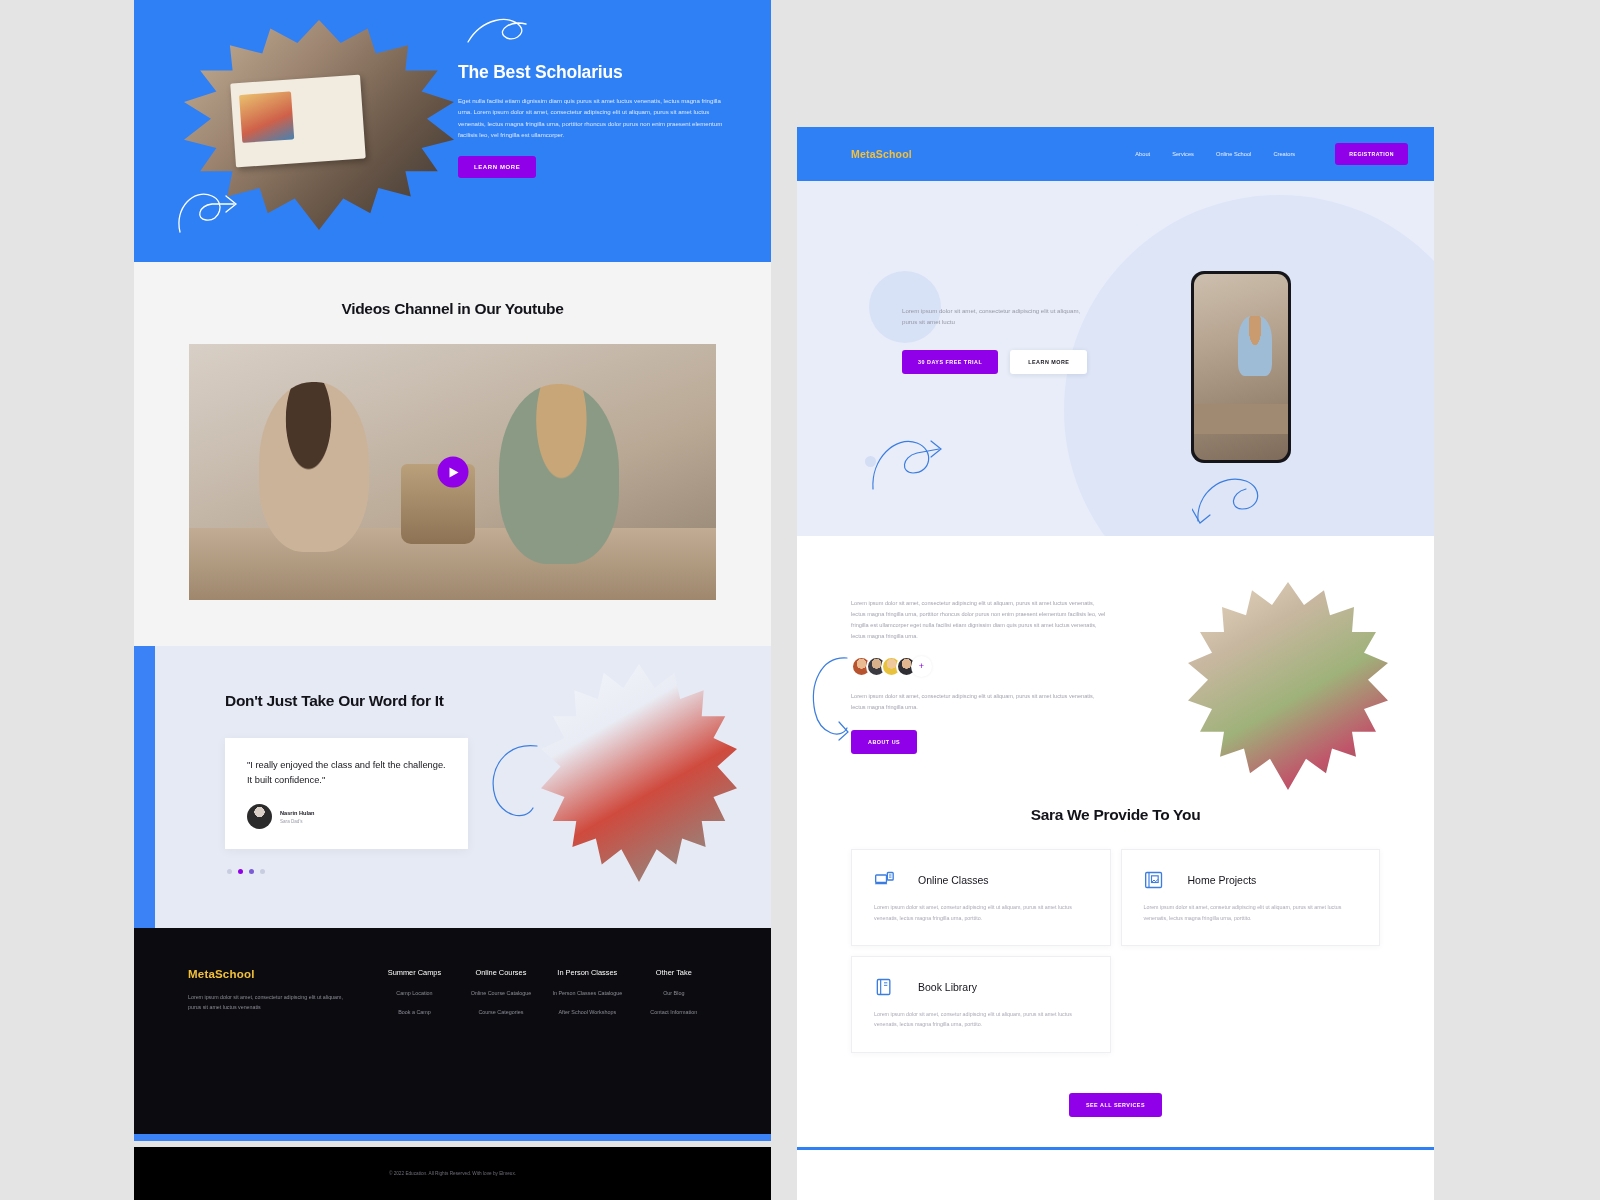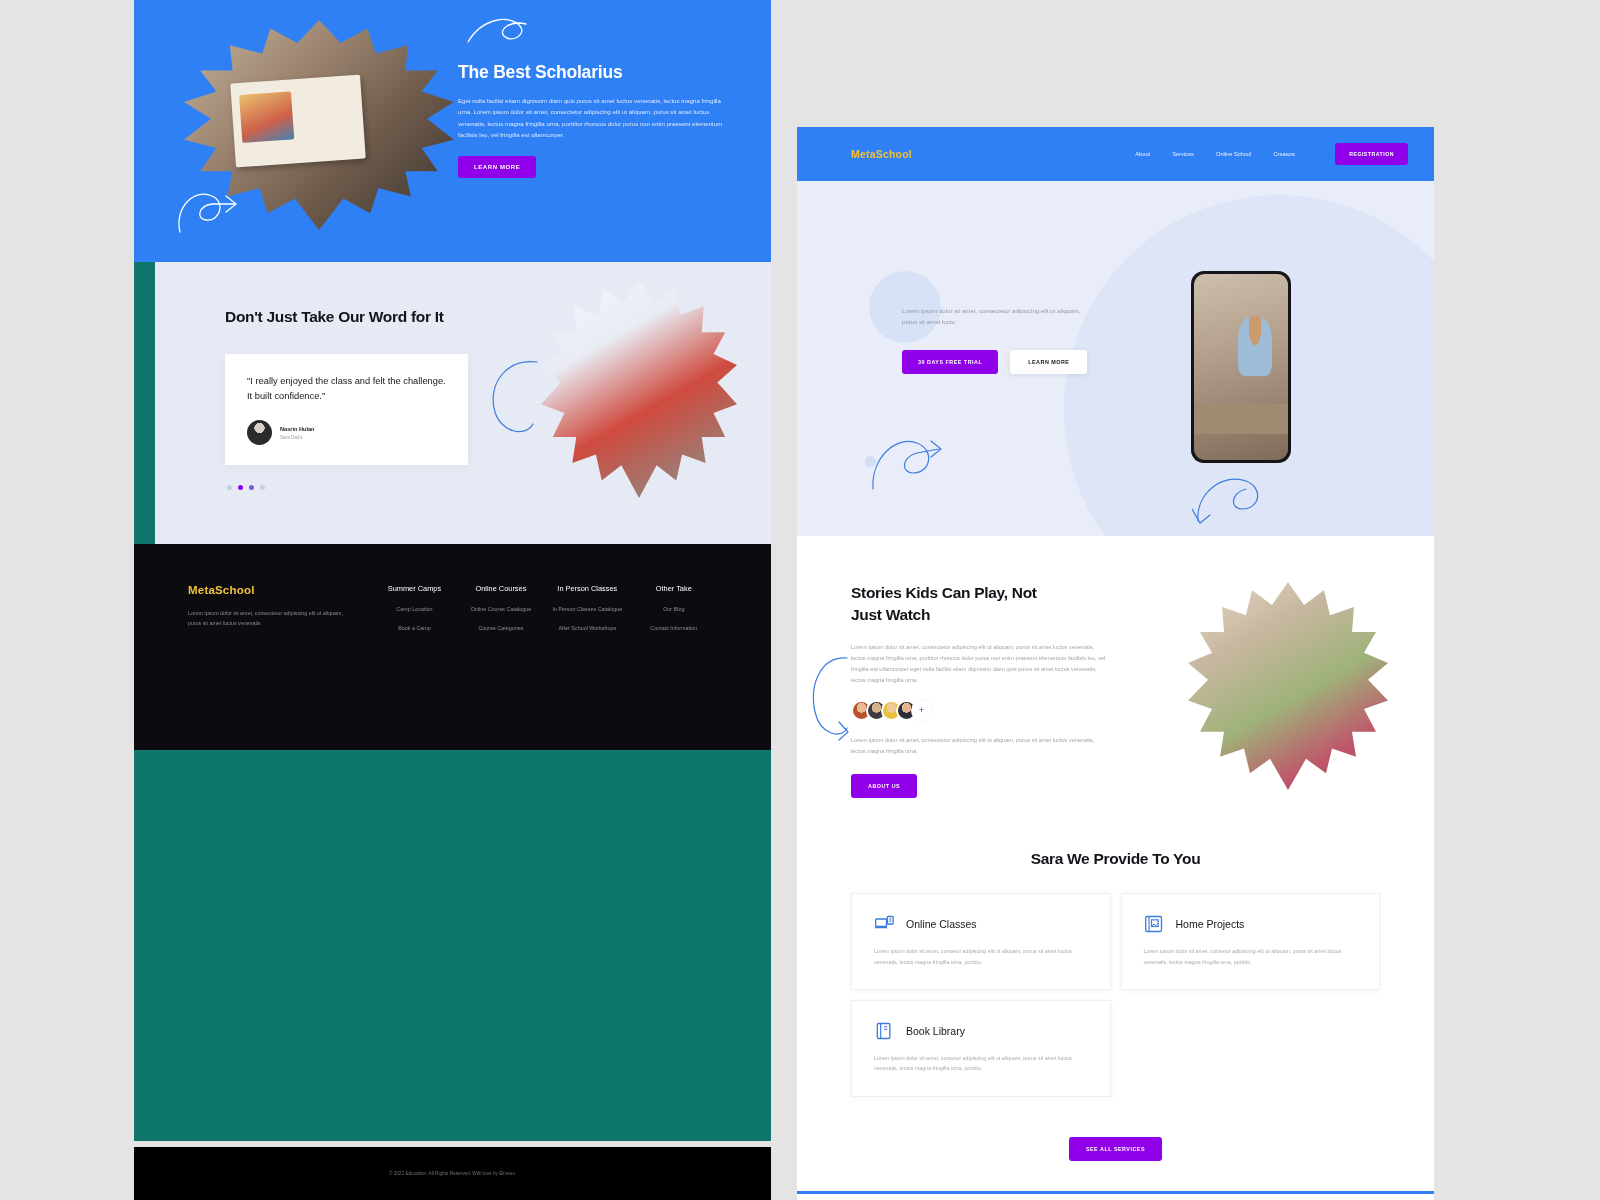--- a/index.html
+++ b/index.html
@@ -7,21 +7,21 @@
     width: 1600px; height: 1200px;
     background: #e4e4e4;
     font-family: "Liberation Sans", sans-serif;
     overflow: hidden;
   }
   .canvas { position: relative; width: 1600px; height: 1200px; }
 
   
   .page-left {
     position: absolute; left: 134px; top: 0; width: 637px; height: 1141px;
-    background: #0f766e; overflow: hidden;
+    background: #3b82f6; overflow: hidden;
   }
   .l-hero {
     position: relative; height: 262px; background: #2f80f5; overflow: hidden;
   }
   .l-hero-img-wrap {
     position: absolute; left: 50px; top: 20px; width: 270px; height: 210px;
   }
   .burst {
     width: 100%; height: 100%;
     background: linear-gradient(135deg,#c8b49a 0%,#9c8470 35%,#6d5a4a 65%,#3a3330 100%);
@@ -175,21 +175,21 @@
     color:#9000e8; font-size:9px; cursor:pointer; box-shadow:0 0 3px rgba(0,0,0,.07);
   }
   .r-stories-p2 { color:#a3a3b0; font-size:5.6px; line-height:1.95; margin-top: 14px; width: 250px; }
   .btn-about { background:#9000e8; color:#fff; font-size:5.4px; font-weight:700; letter-spacing:.5px; padding: 9px 17px; border-radius:3px; border:none; margin-top: 18px; cursor:pointer; }
   .r-stories-burst { position:absolute; right: 46px; top: 46px; width: 200px; height: 208px; }
 
   .r-provide { padding: 52px 54px 40px; }
   .r-provide-title { text-align:center; font-size: 15.5px; font-weight:700; color:#13131a; letter-spacing:-.3px; }
   .cards { display:grid; grid-template-columns: 1fr 1fr; gap: 10px; margin-top: 25px; }
   .card { background:#fff; border:1px solid #efeff3; padding: 20px 22px 22px; box-shadow:0 1px 6px rgba(30,40,80,.045); }
-  .card-head { display:flex; align-items:center; gap: 12px; }
+  .card-head { display:flex; align-items:center; gap: 24px; }
   .card-title { font-size: 10.5px; color:#15151d; font-weight:400; }
   .card-body { color:#a9a9b6; font-size:5.3px; line-height:1.95; margin-top: 12px; width: 205px; }
   .see-all-wrap { text-align:center; padding-bottom: 30px; }
   .btn-see { background:#9000e8; color:#fff; font-size:5.4px; font-weight:700; letter-spacing:.5px; padding: 9px 17px; border-radius:3px; border:none; cursor:pointer; }
   .r-bottom-line { height: 3px; background:#2f80f5; }
 </style>
 </head>
 <body>
 
 <div class="canvas">
@@ -211,20 +211,30 @@
           </div>
       </div>
 
       <div class="l-hero-txt">
         <h1 class="l-hero-title">The Best Scholarius</h1>
         <p class="l-hero-body">Eget nulla facilisi etiam dignissim diam quis purus sit amet luctus venenatis, lectus magna fringilla urna. Lorem ipsum dolor sit amet, consectetur adipiscing elit ut aliquam, purus sit amet luctus venenatis, lectus magna fringilla urna, porttitor rhoncus dolor purus non enim praesent elementum facilisis leo, vel fringilla est ullamcorper.</p>
         <button class="btn-purple">LEARN MORE</button>
       </div>
     </section>
 
+    <section class="l-videos">
+      <h2 class="l-videos-title">Videos Channel in Our Youtube</h2>
+      <div class="l-video-box">
+        <div class="vb-floor"></div>
+        <div class="vb-kid vb-k1"></div>
+        <div class="vb-basket"></div>
+        <div class="vb-kid vb-k2"></div>
+        <div class="play-btn"></div>
+      </div>
+    </section>
 
     <section class="l-testi">
       <div class="l-testi-burst">
         <div class="burst" style="background:linear-gradient(150deg,#f4f6fb 0%,#e9ecf4 30%,#cf4a3e 58%,#7f9c96 100%)"></div>
       </div>
       <svg class="squiggle" style="left:330px;top:94px;width:60px;height:90px;z-index:3" viewBox="0 0 60 90">
         <path d="M52 6 C20 2, 2 30, 10 56 C16 76, 40 82, 48 68" fill="none" stroke="#3b7de0" stroke-width="1.2" stroke-linecap="round"></path>
       </svg>
       <h2 class="l-testi-title"><span>Don't Just Take Our
 Word for It</span></h2>
@@ -332,24 +342,20 @@
 
     <section class="r-stories">
       <div class="r-stories-burst">
         <div class="burst" style="background:linear-gradient(150deg,#e8d9c4 0%,#c8b7a0 28%,#9fb27a 55%,#c0546a 80%,#6a5a4a 100%)"></div>
       </div>
       <svg class="squiggle" style="left:10px;top:116px;width:46px;height:96px" viewBox="0 0 46 96">
         <path d="M40 6 C14 4, 2 32, 8 60 C13 82, 34 88, 40 76" fill="none" stroke="#3b7de0" stroke-width="1.2" stroke-linecap="round"></path>
         <path d="M32 70 L41 80 L32 88" fill="none" stroke="#3b7de0" stroke-width="1.2" stroke-linecap="round"></path>
       </svg>
 
-      <h2 class="r-stories-title">
-        <span>Stories Kids Can Play, Not</span><br>
-        <span>Just Watch</span>
-      </h2>
       <p class="r-stories-p">Lorem ipsum dolor sit amet, consectetur adipiscing elit ut aliquam, purus sit amet luctus venenatis, lectus magna fringilla urna, porttitor rhoncus dolor purus non enim praesent elementum facilisis leo, vel fringilla est ullamcorper eget nulla facilisi etiam dignissim diam quis purus sit amet luctus venenatis, lectus magna fringilla urna.</p>
       <div class="avatars">
         <div class="av av1"></div>
         <div class="av av2"></div>
         <div class="av av3"></div>
         <div class="av av4"></div>
         <div class="av-plus">+</div>
       </div>
       <p class="r-stories-p2">Lorem ipsum dolor sit amet, consectetur adipiscing elit ut aliquam, purus sit amet luctus venenatis, lectus magna fringilla urna.</p>
       <button class="btn-about">ABOUT US</button>

